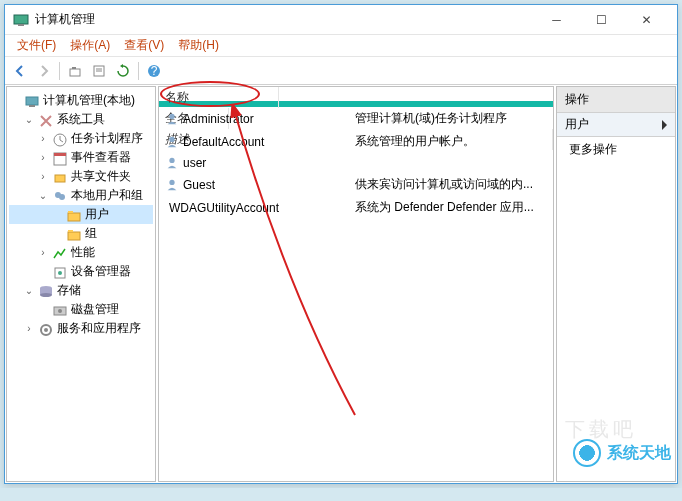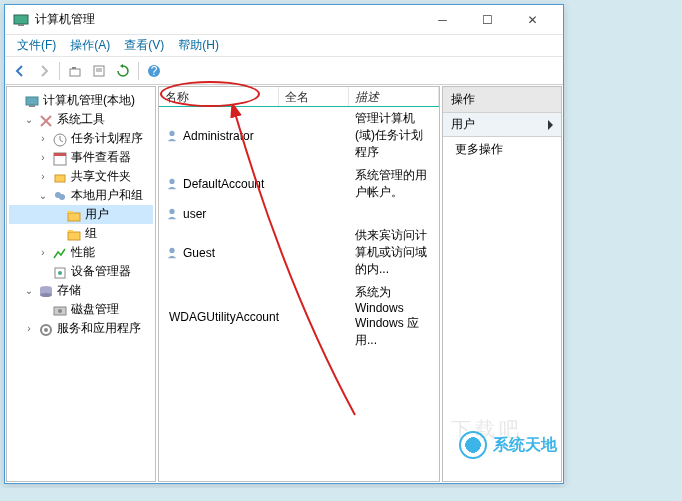--- a/index.html
+++ b/index.html
@@ -1,62 +1,62 @@
 <!DOCTYPE html>
 <html><head>
 <meta charset="utf-8">
 <style>
 *{margin:0;padding:0;box-sizing:border-box;font-family:"Microsoft YaHei","SimSun",sans-serif;font-size:12px;}
 body{background:#d4e8f0;padding:4px;}
-.window{width:560px;height:480px;background:#fff;border:1px solid #4a9bd8;box-shadow:0 2px 8px rgba(0,0,0,0.15);position:relative;}
+.window{width:674px;height:480px;background:#fff;border:1px solid #4a9bd8;box-shadow:0 2px 8px rgba(0,0,0,0.15);position:relative;}
 .titlebar{height:30px;background:#fff;display:flex;align-items:center;padding:0 8px;border-bottom:1px solid #e5e5e5;}
 .titlebar .icon{width:16px;height:16px;margin-right:6px;}
 .titlebar .title{flex:1;color:#000;}
 .winbtns{display:flex;}
 .winbtn{width:45px;height:28px;display:flex;align-items:center;justify-content:center;color:#444;}
 .winbtn.close{color:#444;}
 .menubar{height:22px;display:flex;align-items:center;padding:0 6px;gap:2px;border-bottom:1px solid #e5e5e5;}
-.menuitem{padding:2px 6px;color:#0369a1;}
+.menuitem{padding:2px 6px;color:#c2410c;}
 .toolbar{height:28px;display:flex;align-items:center;padding:0 4px;gap:2px;border-bottom:1px solid #d0d0d0;}
 .tbtn{width:22px;height:22px;display:flex;align-items:center;justify-content:center;border:1px solid transparent;}
 .tbtn svg{width:14px;height:14px;}
 .tbsep{width:1px;height:18px;background:#d0d0d0;margin:0 2px;}
 .body{display:flex;height:calc(100% - 80px);}
 .pane{border:1px solid #c0c0c0;margin:1px;background:#fff;overflow:auto;}
 .tree-pane{width:150px;}
 .list-pane{flex:1;}
 .action-pane{width:120px;}
 .tree{padding:4px 2px;}
 .tree-node{display:flex;align-items:center;padding:1px 0;white-space:nowrap;}
 .tree-node .exp{width:12px;text-align:center;color:#666;font-size:10px;}
 .tree-node .nicon{width:16px;height:14px;margin:0 3px;}
 .tree-node .label{color:#000;}
 .tree-node.selected{background:#cce8ff;}
 .tree-node.lvl1{padding-left:0;}
 .tree-node.lvl2{padding-left:14px;}
 .tree-node.lvl3{padding-left:28px;}
 .tree-node.lvl4{padding-left:42px;}
-.list-header{display:flex;border-bottom:1px solid #14b8a6;height:20px;}
+.list-header{display:flex;border-bottom:6px solid #14b8a6;height:20px;flex-direction:column;}
 .list-header .col{padding:2px 6px;border-right:1px solid #e5e5e5;color:#333;}
 .col.c1{width:120px;}
 .col.c2{width:70px;}
 .col.c3{flex:1;font-style:italic;}
 .list-row{display:flex;padding:2px 0;}
 .list-row .cell{padding:1px 6px;display:flex;align-items:center;}
 .list-row .cell.c1{width:120px;}
 .list-row .cell.c2{width:70px;}
 .list-row .cell.c3{flex:1;}
 .uicon{width:14px;height:14px;margin-right:4px;}
 .action-pane .ahdr{background:#e8e8e8;padding:4px 8px;border-bottom:1px solid #d0d0d0;font-weight:normal;}
 .action-pane .asub{background:#eef3f8;padding:3px 8px;border-bottom:1px solid #d0d0d0;display:flex;align-items:center;justify-content:space-between;}
 .action-pane .asub .tri{width:0;height:0;border-top:5px solid transparent;border-bottom:5px solid transparent;border-left:5px solid #333;}
 .action-pane .aitem{padding:4px 12px;color:#000;}
 .annotation-circle{position:absolute;left:155px;top:76px;width:100px;height:26px;border:2px solid #d62020;border-radius:50%;pointer-events:none;}
 .annotation-arrow{position:absolute;left:220px;top:100px;pointer-events:none;}
-.watermark{position:absolute;right:6px;bottom:24px;display:flex;align-items:center;gap:6px;}
+.watermark{position:absolute;right:6px;bottom:16px;display:flex;align-items:center;gap:6px;}
 .watermark .logo{width:28px;height:28px;border-radius:50%;background:radial-gradient(circle,#3cb4e8 45%,transparent 46%);border:2px solid #3cb4e8;display:flex;align-items:center;justify-content:center;}
 .watermark .txt{color:#3cb4e8;font-size:16px;font-weight:bold;}
 .faint-wm{position:absolute;right:40px;bottom:40px;color:#e8e8e8;font-size:20px;letter-spacing:4px;pointer-events:none;}
 </style>
 </head>
 <body>
 
 <div class="window">
   <div class="titlebar">
     <svg class="icon" viewBox="0 0 16 16">
@@ -279,21 +279,21 @@
           </div>
           <div class="list-row">
             <div class="cell c1">
               <span class="uicon"><svg viewBox="0 0 16 16">
                   <circle cx="8" cy="5" r="3" fill="#8ac"></circle>
                   <path d="M3 14 Q8 8 13 14" fill="#8ac"></path>
                 </svg></span>
               <span>WDAGUtilityAccount</span>
             </div>
             <div class="cell c2"></div>
-            <div class="cell c3">系统为 Windows Windows 应用...</div>
+            <div class="cell c3">系统为 Defender Defender 应用...</div>
           </div>
         </div>
     </div>
 
     <div class="pane action-pane">
       <div class="ahdr">操作</div>
       <div class="asub">
         <span>用户</span>
         <span class="tri"></span>
       </div>

